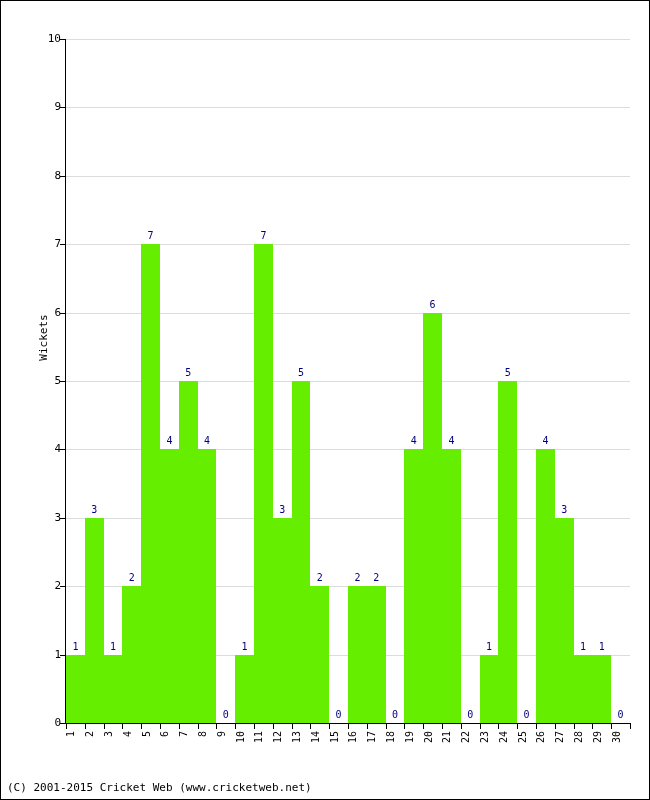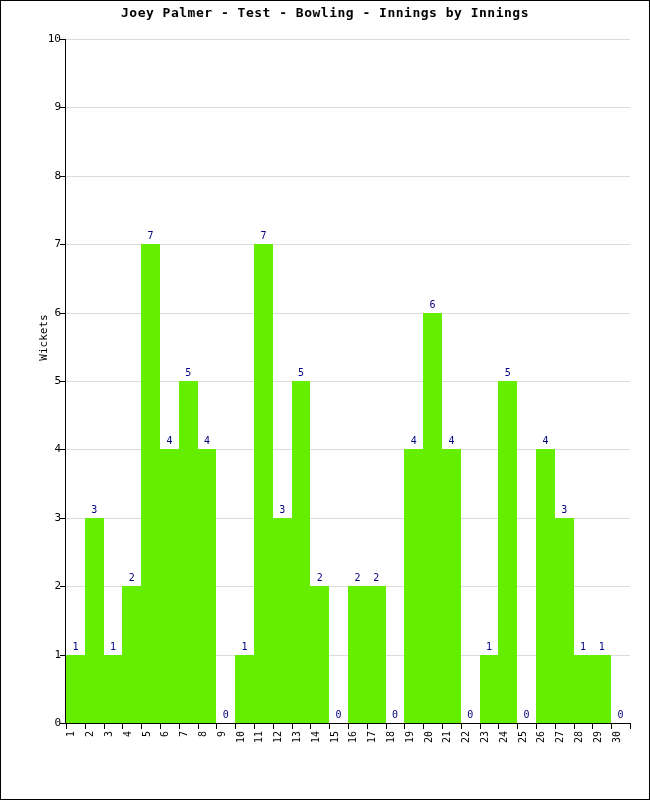--- a/index.html
+++ b/index.html
@@ -37,21 +37,20 @@
   #xlabel-axis{
     position:absolute;right:10px;top:755px;font-size:11px;color:#000000;white-space:pre;
   }
   #footer{position:absolute;left:6px;top:780px;font-size:11px;color:#000000;white-space:pre;}
 </style>
 </head>
 <body>
 
 <div id="frame">
 
-  <div id="chart-title">Joey Palmer - Test - Bowling - Innings by Innings</div>
 
   <div id="plot">
     <div id="plot-bg"></div>
     <div id="gridlines">
         <div class="gridline" style="top: 615.6px;"></div>
         <div class="gridline" style="top: 547.2px;"></div>
         <div class="gridline" style="top: 478.8px;"></div>
         <div class="gridline" style="top: 410.4px;"></div>
         <div class="gridline" style="top: 342px;"></div>
         <div class="gridline" style="top: 273.6px;"></div>
@@ -210,13 +209,14 @@
       <div class="barval" style="left: 515.6px; top: 708px; color: rgb(0, 0, 128);">0</div>
       <div class="barval" style="left: 534.4px; top: 434.4px; color: rgb(0, 0, 128);">4</div>
       <div class="barval" style="left: 553.2px; top: 502.8px; color: rgb(0, 0, 128);">3</div>
       <div class="barval" style="left: 572px; top: 639.6px; color: rgb(0, 0, 128);">1</div>
       <div class="barval" style="left: 590.8px; top: 639.6px; color: rgb(0, 0, 128);">1</div>
       <div class="barval" style="left: 609.6px; top: 708px; color: rgb(0, 0, 128);">0</div>
     </div>
 
   <div id="ylabel-axis">Wickets</div>
 
+  <div id="footer">(C) 2001-2015 Cricket Web (www.cricketweb.net)</div>
 </div>
 
 </body></html>

